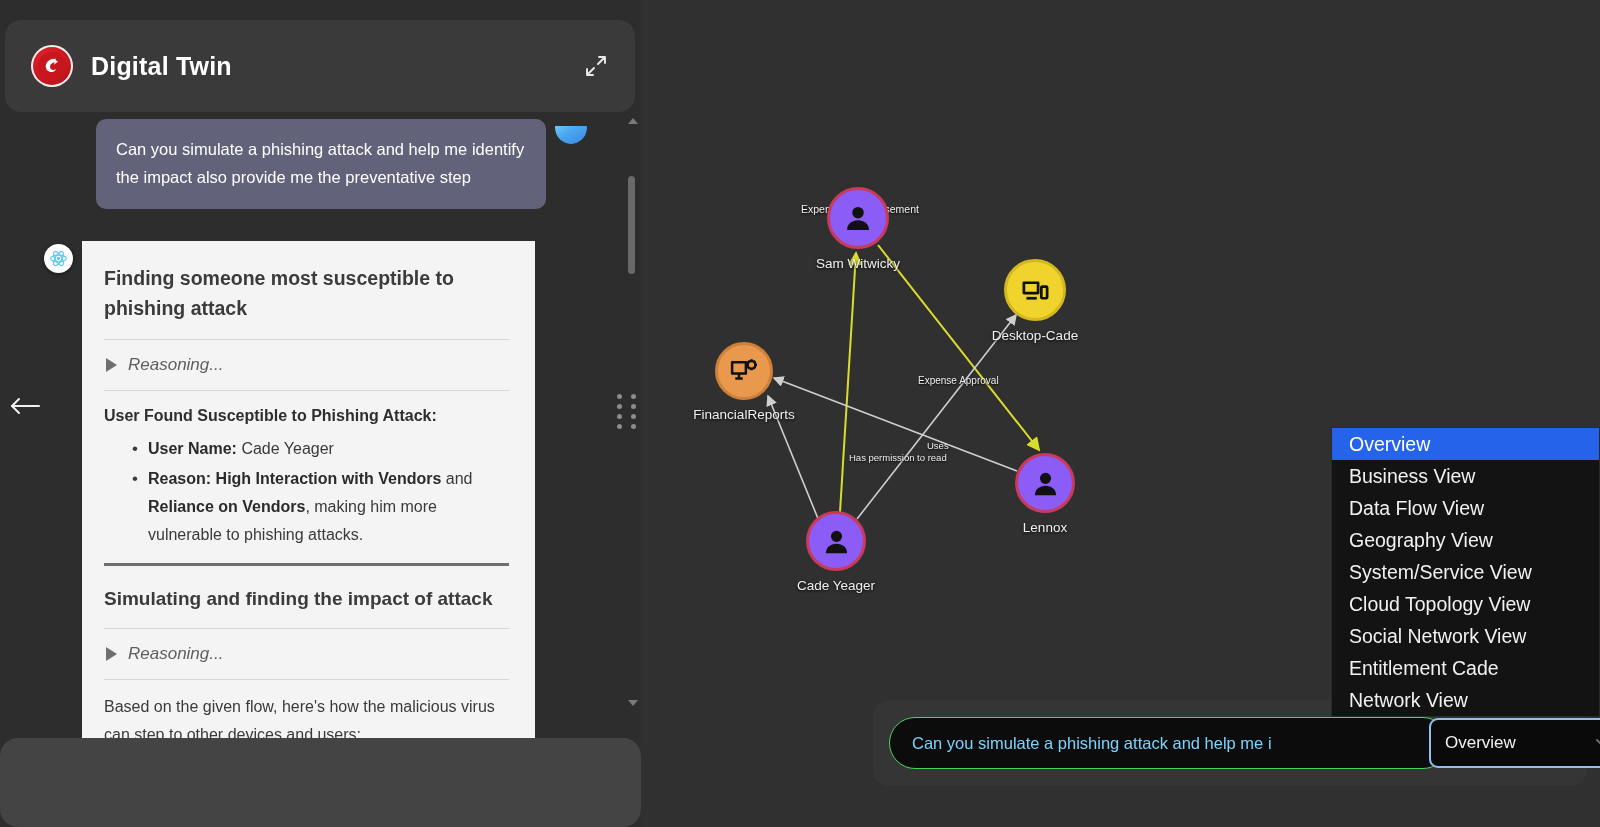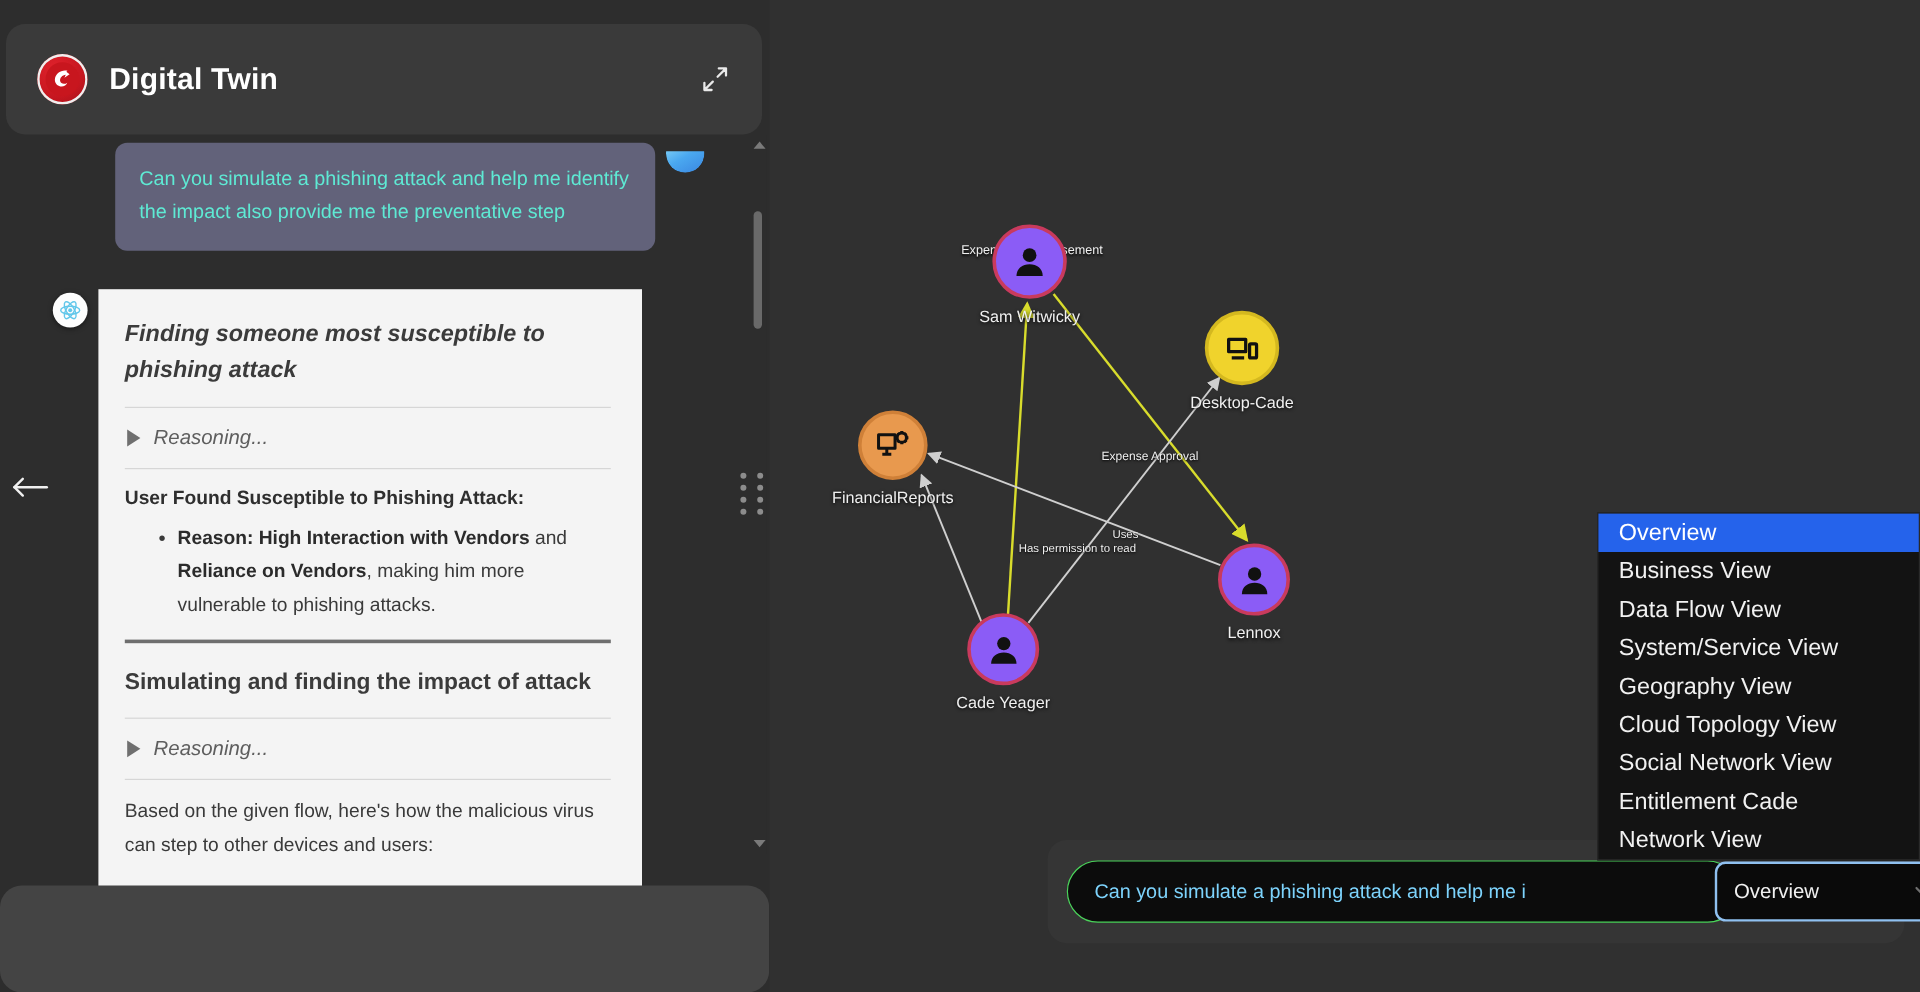--- a/index.html
+++ b/index.html
@@ -47,21 +47,21 @@
   
   .chat-scroll {
     position: absolute; left: 0; top: 112px; width: 641px; height: 600px;
   }
   .user-row { position: absolute; left: 0; top: 0; width: 641px; }
   .user-bubble {
     position: absolute; left: 96px; top: 7px; width: 450px;
     background: #62627a;
     border-radius: 10px;
     padding: 16px 20px 18px 20px;
-    color: #5eead4; font-size: 16.5px; line-height: 28px;
+    color: #ffffff; font-size: 16.5px; line-height: 28px;
   }
   .user-avatar {
     position: absolute; left: 555px; top: 0px;
     width: 32px; height: 32px; border-radius: 50%;
     background: linear-gradient(150deg, #9fe8fb 0%, #4aa8f0 55%, #3a86e0 100%);
     clip-path: inset(14px 0 0 0 round 0 0 16px 16px);
   }
 
   .assistant-avatar {
     position: absolute; left: 44px; top: 132px;
@@ -74,21 +74,20 @@
 
   .answer-card {
     position: absolute; left: 82px; top: 129px; width: 453px; height: 581px;
     background: #f4f4f4;
     overflow: hidden;
     padding: 22px 26px 0 22px;
   }
   .answer-card h2 {
     color: #3b3b3b; font-size: 19.5px; font-weight: bold; line-height: 30px;
     margin-bottom: 16px;
-    font-style: italic;
   }
   .hr-thin { height: 1px; background: #d6d6d6; margin: 0 0 0 0; }
   .hr-thick { height: 3px; background: #6e6e6e; margin: 14px 0 0 0; }
   .reasoning {
     display: flex; align-items: center; gap: 11px;
     padding: 15px 0 15px 2px; cursor: pointer;
   }
   .tri {
     width: 0; height: 0;
     border-left: 11px solid #6f6f6f;
@@ -251,20 +250,24 @@
       <div class="answer-card">
         <h2>Finding someone most susceptible to phishing attack</h2>
         <div class="hr-thin"></div>
         <div class="reasoning">
           <span class="tri"></span>
           <span>Reasoning...</span>
         </div>
         <div class="hr-thin"></div>
         <div class="para-bold">User Found Susceptible to Phishing Attack:</div>
         <ul class="bullets">
+          <li>
+            <b>User Name:</b>
+            <span>Cade Yeager</span>
+          </li>
           <li>
             <b>Reason: High Interaction with Vendors</b><span> and </span><b>Reliance on Vendors</b><span>, making him more vulnerable to phishing attacks.</span>
           </li>
         </ul>
         <div class="hr-thick"></div>
         <div class="card-h3">Simulating and finding the impact of attack</div>
         <div class="hr-thin"></div>
         <div class="reasoning">
           <span class="tri"></span>
           <span>Reasoning...</span>
@@ -388,22 +391,22 @@
   </div>
 
   <div class="input-bar">
     <input class="prompt-input" type="text" value="Can you simulate a phishing attack and help me i" style="">
   </div>
 
   <div class="dropdown">
     <div class="dd-item selected">Overview</div>
     <div class="dd-item">Business View</div>
     <div class="dd-item">Data Flow View</div>
+    <div class="dd-item">Geography View</div>
     <div class="dd-item">System/Service View</div>
-    <div class="dd-item">Geography View</div>
     <div class="dd-item">Cloud Topology View</div>
     <div class="dd-item">Social Network View</div>
     <div class="dd-item">Entitlement Cade</div>
     <div class="dd-item">Network View</div>
   </div>
 
   <div class="view-select">
     <span>Overview</span>
     <svg class="chev" viewBox="0 0 14 9" fill="none" stroke="#6f6f6f" stroke-width="1.8" stroke-linecap="round" stroke-linejoin="round">
       <path d="M1 1.5L7 7.5L13 1.5"></path>

